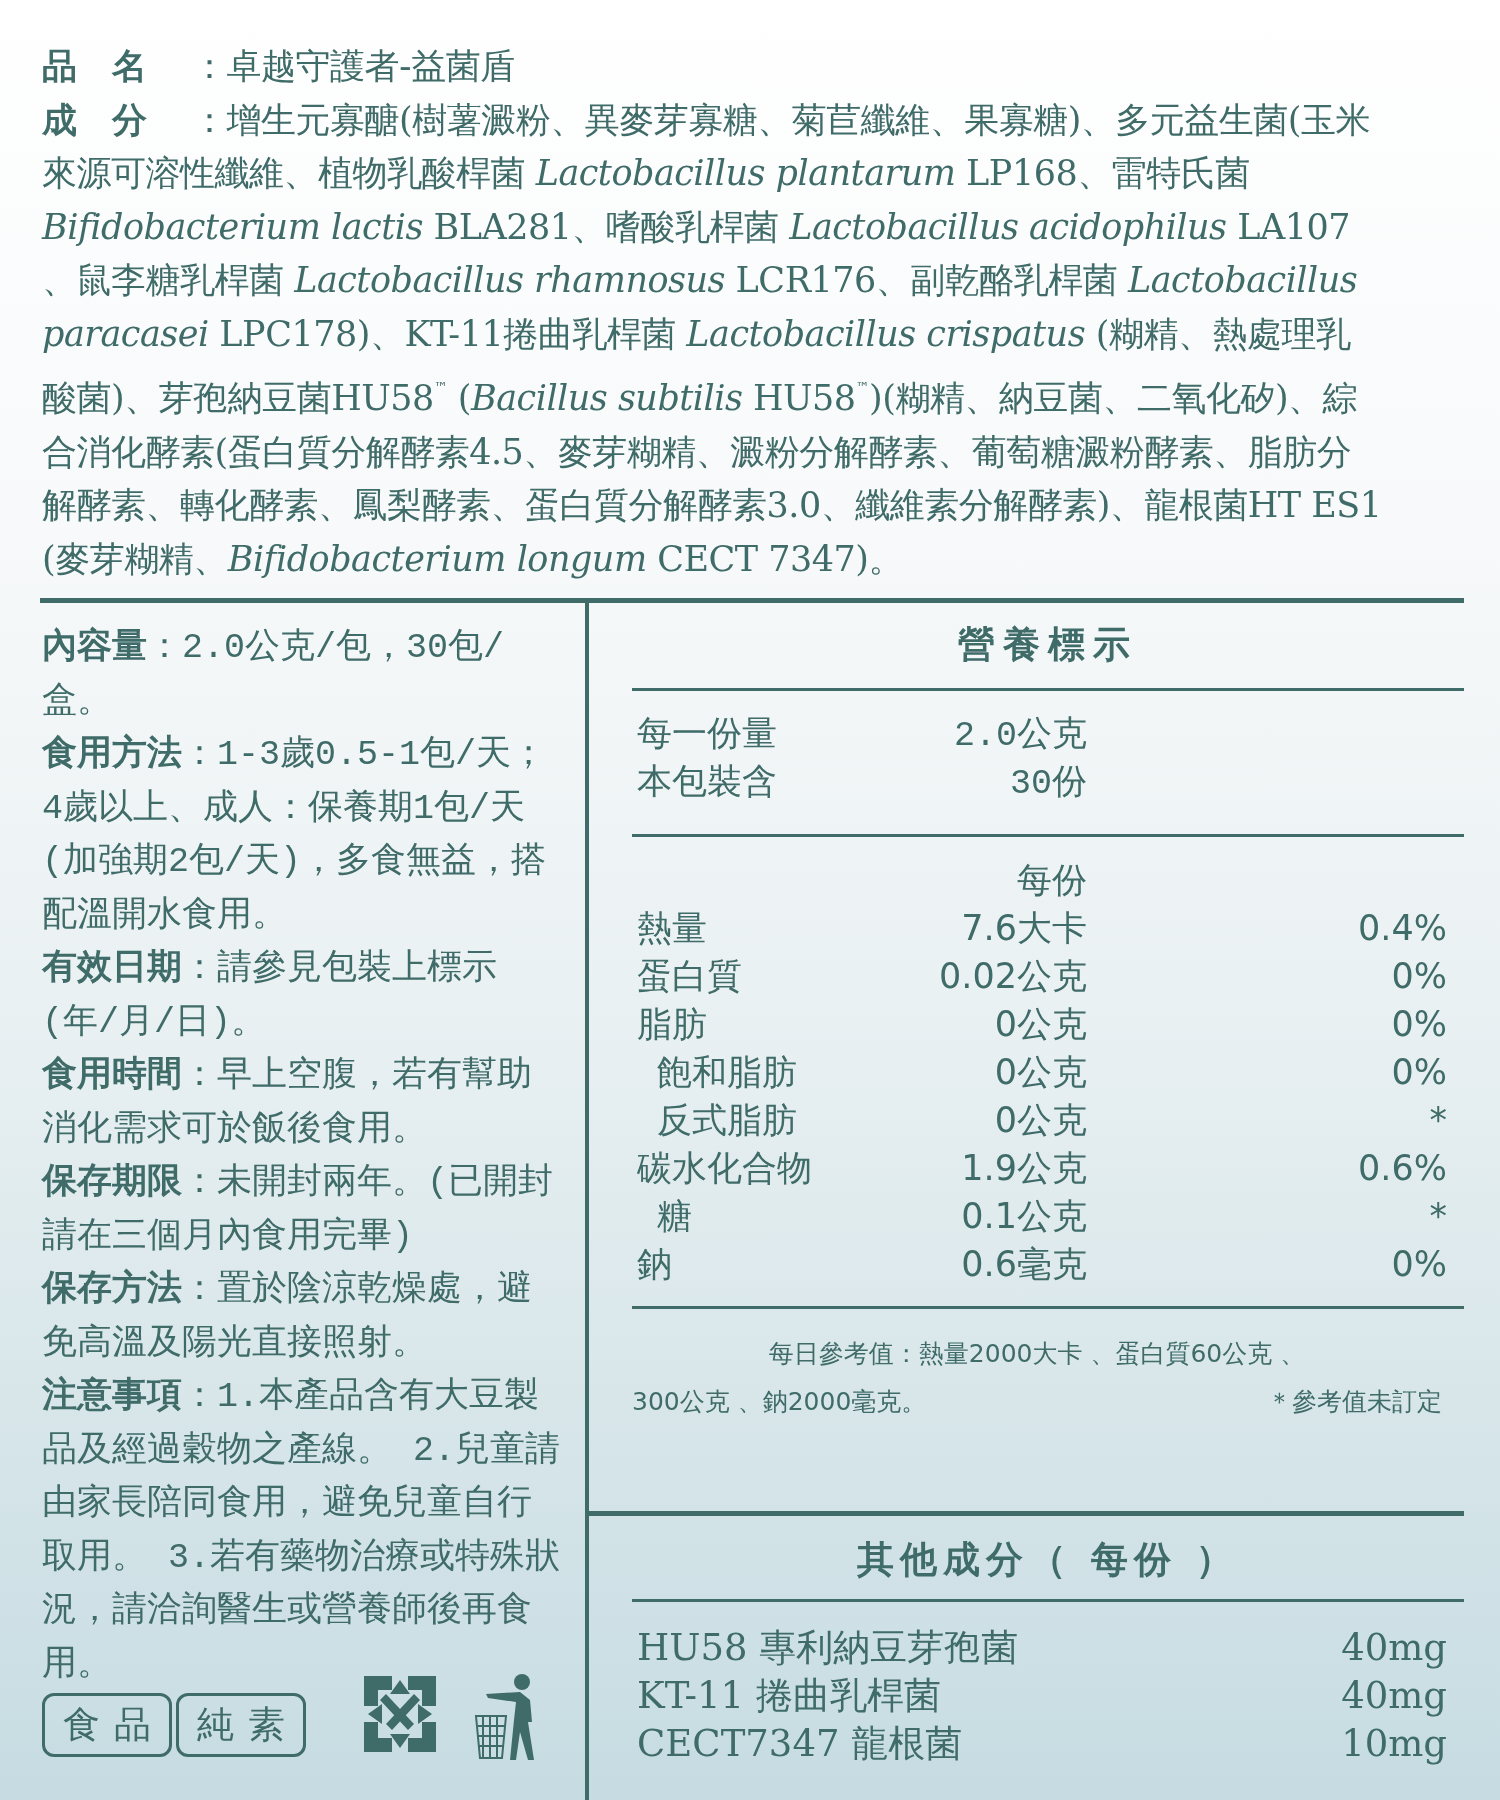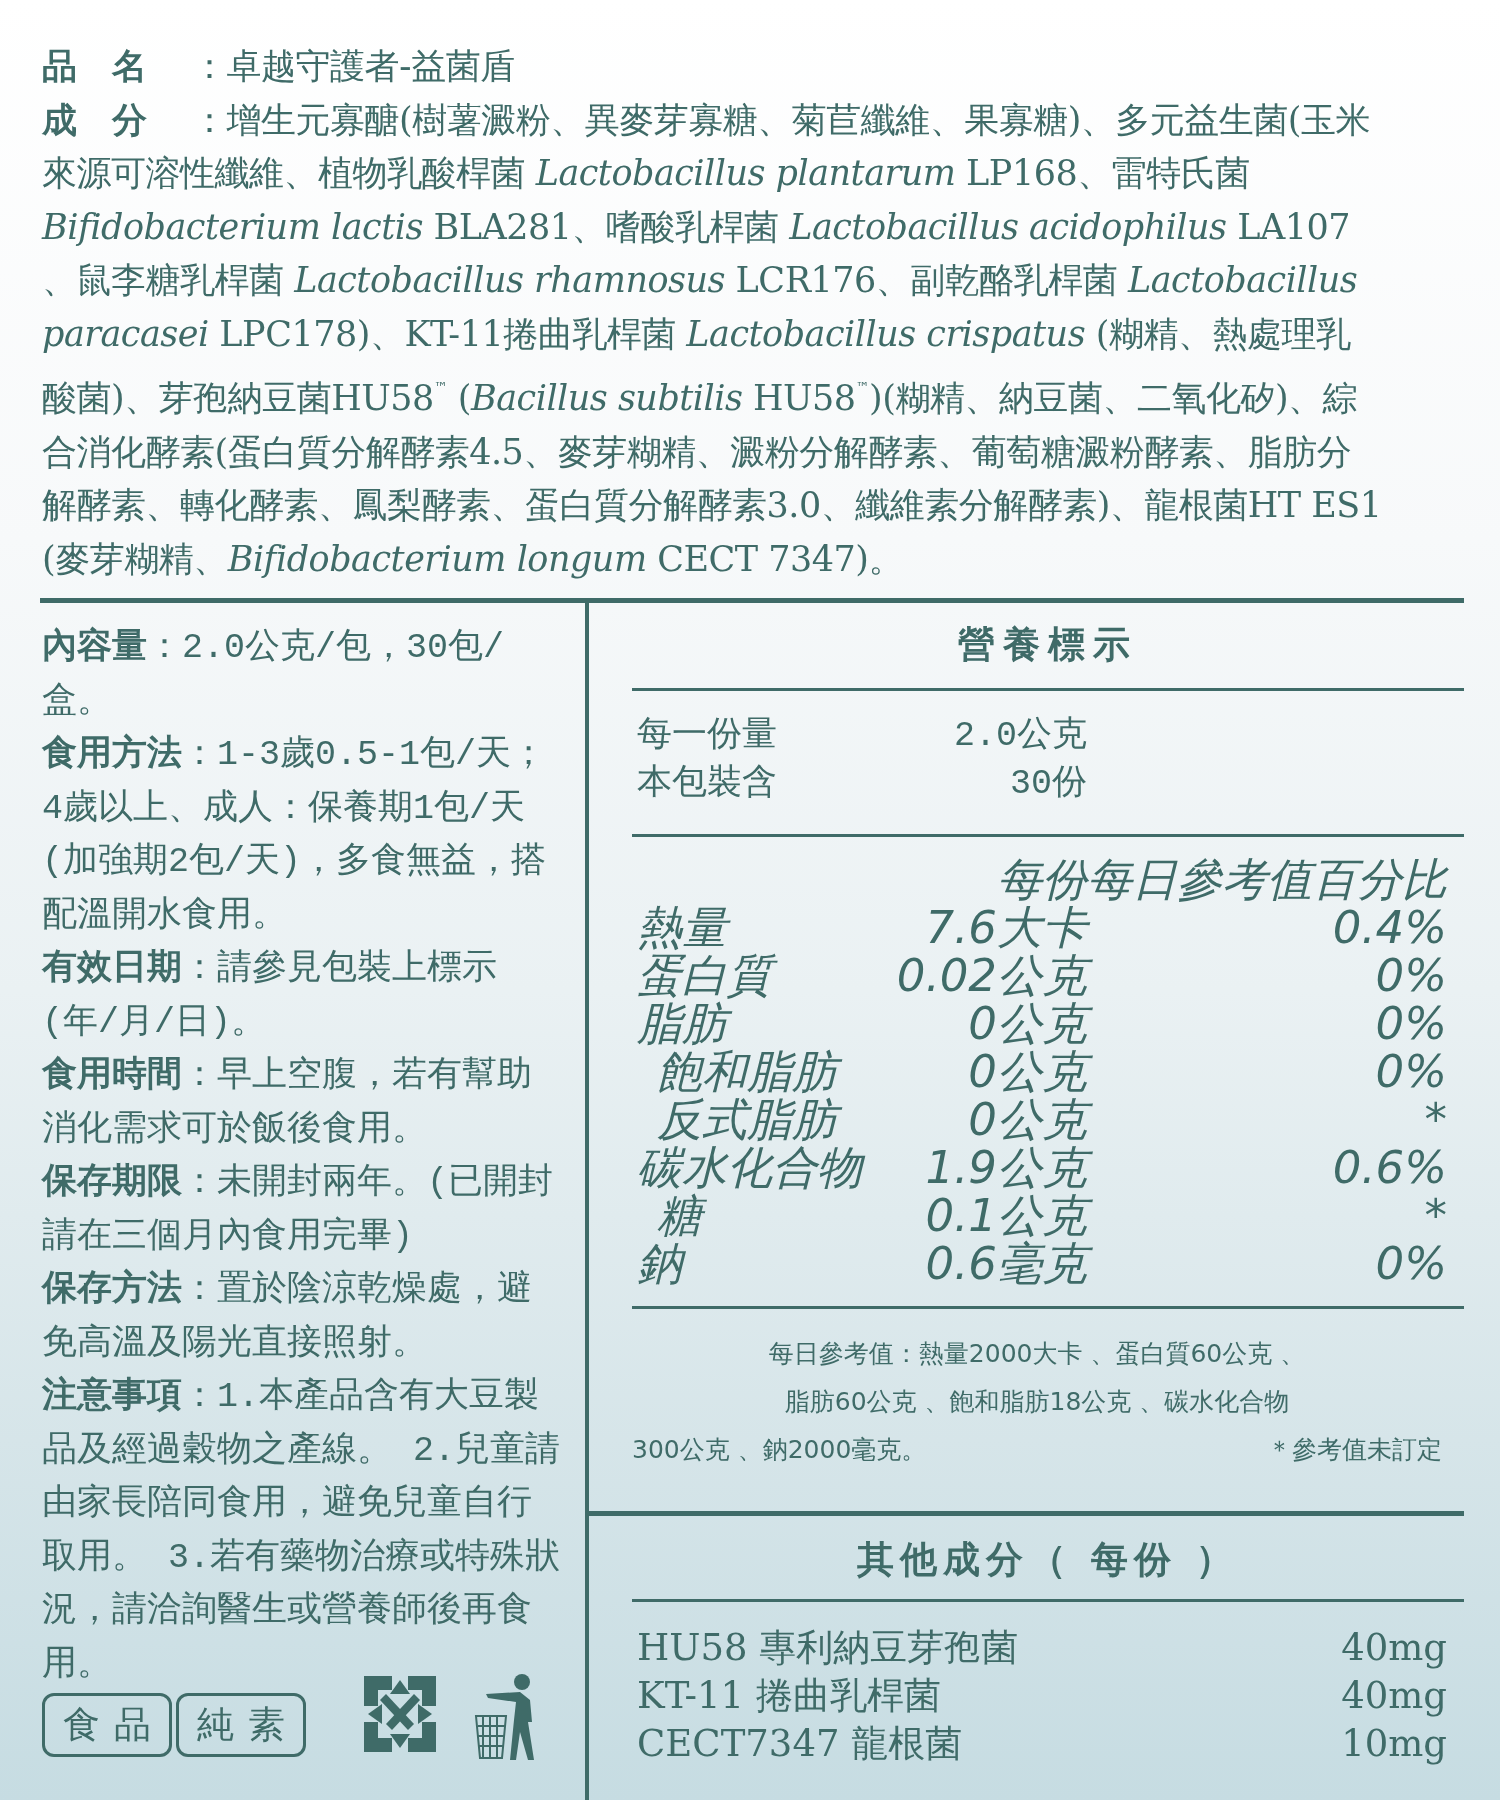--- a/index.html
+++ b/index.html
@@ -53,21 +53,21 @@
     font-size: 37px; font-weight: bold; letter-spacing: 8px; line-height: 50px;
   }
   .rline { position: absolute; left: 632px; width: 832px; height: 3px; background: #3f6b68; }
   .rline.thick { left: 589px; width: 875px; height: 5px; }
 
   .serving { position: absolute; left: 637px; top: 712px; font-size: 35px; line-height: 48px; }
   .serving .row { display: flex; font-family: Liberation Mono, monospace; }
   .serving .k { width: 160px; }
   .serving .v { width: 290px; text-align: right; }
 
-  .nut-table { position: absolute; left: 637px; top: 856px; width: 810px; font-size: 45px; line-height: 48px; font-style: italic; }
+  .nut-table { position: absolute; left: 637px; top: 856px; width: 810px; font-size: 35px; line-height: 48px; }
   .nut-table .row { display: flex; }
   .nut-table .c1 { width: 160px; white-space: nowrap; }
   .nut-table .c1.indent { padding-left: 20px; }
   .nut-table .c2 { width: 290px; text-align: right; }
   .nut-table .c3 { flex: 1; text-align: right; }
 
   .ref-note { position: absolute; left: 632px; top: 1330px; width: 810px; font-size: 25px; line-height: 48px; text-align: center; }
   .ref-note .last { display: flex; justify-content: space-between; }
 
   .other-title {
@@ -148,21 +148,20 @@
     <span class="k">本包裝含</span>
     <span class="v">30份</span>
   </div>
 </div>
 <div class="rline" style="top:834px"></div>
 
 <div class="nut-table">
   <div class="row">
     <span class="c1"></span>
     <span class="c2">每份</span>
-    <span class="c3">每日參考值百分比</span>
   </div>
   <div id="nut-rows">
       <div class="row">
         <span class="c1">熱量</span>
         <span class="c2">7.6大卡</span>
         <span class="c3">0.4%</span>
       </div>
       <div class="row">
         <span class="c1">蛋白質</span>
         <span class="c2">0.02公克</span>
@@ -197,21 +196,20 @@
         <span class="c1">鈉</span>
         <span class="c2">0.6毫克</span>
         <span class="c3">0%</span>
       </div>
     </div>
 </div>
 <div class="rline" style="top:1306px"></div>
 
 <div class="ref-note">
   <div>每日參考值：熱量2000大卡 、蛋白質60公克 、</div>
-  <div>脂肪60公克 、飽和脂肪18公克 、碳水化合物</div>
   <div class="last">
     <span>300公克 、鈉2000毫克。</span>
     <span>＊參考值未訂定</span>
   </div>
 </div>
 
 <div class="rline thick" style="top:1511px"></div>
 <div class="other-title">其他成分（ 每份 ）</div>
 <div class="rline" style="top:1599px"></div>
 

